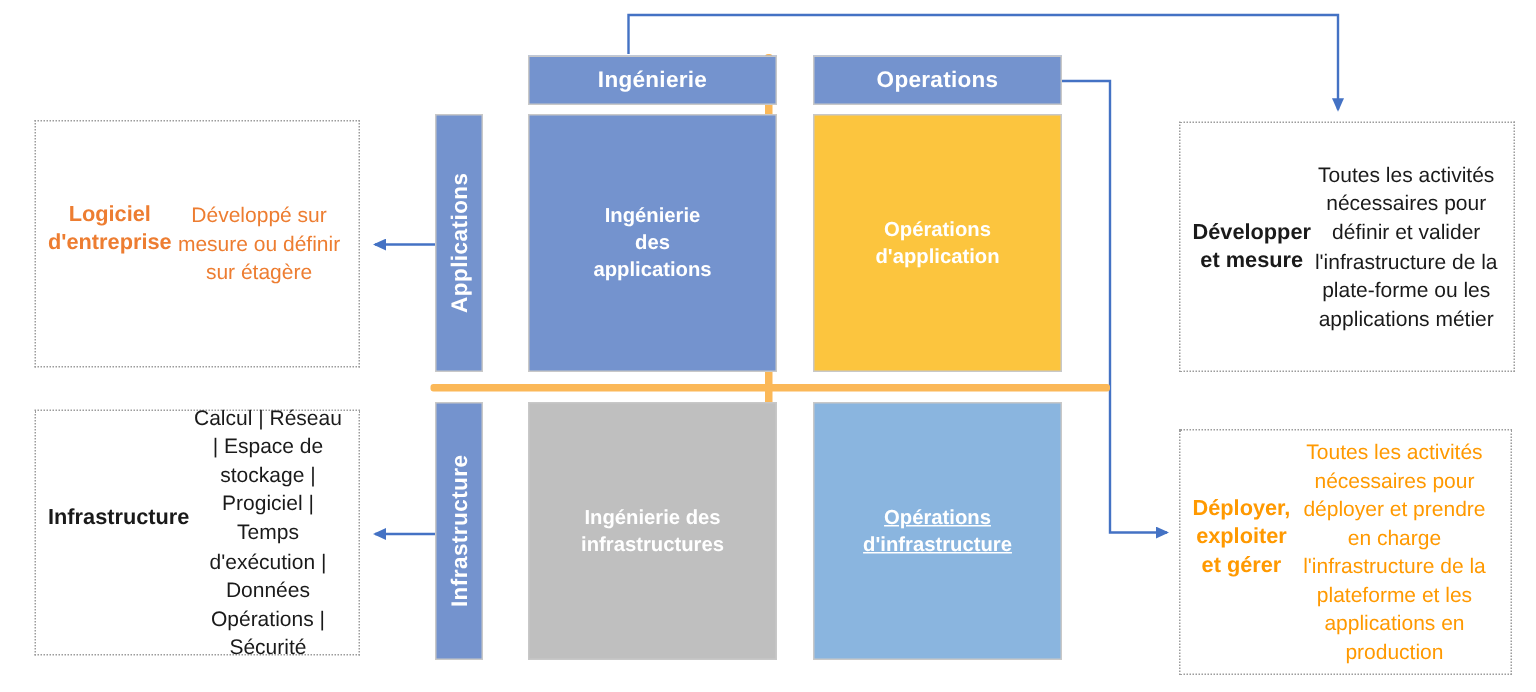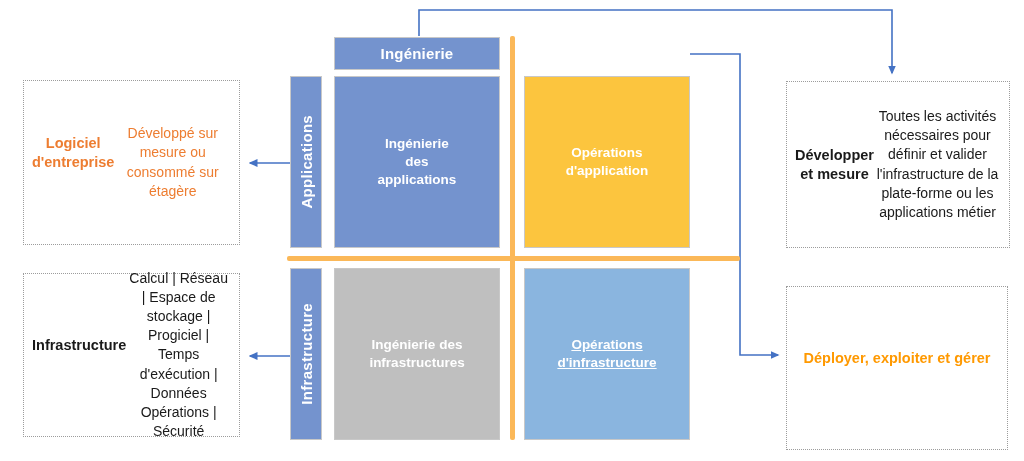--- a/index.html
+++ b/index.html
@@ -24,21 +24,21 @@
   }
   .arrows{position:absolute;left:0;top:0;width:1024px;height:461px;pointer-events:none;}
 
   
   .cell{
     position:absolute;
     box-sizing:border-box;
     border:1.5px solid var(--boxborder);
     display:flex;align-items:center;justify-content:center;
     text-align:center;
-    color:#ffffff;font-weight:bold;
+    color:#ffffff;font-weight:bold;margin-left:18px;
   }
   .hdr{font-size:15px;letter-spacing:.2px;}
   .quad{font-size:13.5px;line-height:1.35;padding:0 42px;}
   .fill-blue{background:var(--blue);}
   .fill-gold{background:var(--gold);}
   .fill-gray{background:var(--gray);}
   .fill-lightblue{background:var(--lightblue);text-decoration:underline;}
 
   
   .vlabel{
@@ -104,45 +104,47 @@
     <path d="M419,36 L419,10 L892,10 L892,73" fill="none" style="stroke:var(--arrowblue);stroke-width:1.6" marker-end="url(#ah)"></path>
     <path d="M690,54 L740,54 L740,355 L778,355" fill="none" style="stroke:var(--arrowblue);stroke-width:1.6" marker-end="url(#ah)"></path>
     <path d="M290,163 L250,163" fill="none" style="stroke:var(--arrowblue);stroke-width:1.6" marker-end="url(#ah)"></path>
     <path d="M290,356 L250,356" fill="none" style="stroke:var(--arrowblue);stroke-width:1.6" marker-end="url(#ah)"></path>
   </svg>
 
   <div class="divider v"></div>
   <div class="divider h"></div>
 
   <div class="cell hdr fill-blue" id="h-ing">Ingénierie</div>
+  <div class="cell hdr fill-blue" id="h-ops">Operations</div>
 
   <div class="vlabel" id="v-apps">
     <span>Applications</span>
   </div>
   <div class="vlabel" id="v-infra">
     <span>Infrastructure</span>
   </div>
 
   <div class="cell quad fill-blue" id="q-tl">Ingénierie des applications</div>
   <div class="cell quad fill-gold" id="q-tr">Opérations d'application</div>
   <div class="cell quad fill-gray" id="q-bl">Ingénierie des infrastructures</div>
   <div class="cell quad fill-lightblue" id="q-br">Opérations d'infrastructure</div>
 
   <div class="note" id="n-left-top">
     <div class="note-title gap c-orange">Logiciel d'entreprise</div>
-    <div class="note-body c-orange">Développé sur mesure ou consommé sur étagère</div>
+    <div class="note-body c-orange">Développé sur mesure ou définir sur étagère</div>
   </div>
 
   <div class="note" id="n-left-bottom">
     <div class="note-title gap c-black">Infrastructure</div>
     <div class="note-body c-black">Calcul | Réseau | Espace de stockage | Progiciel | Temps d'exécution | Données Opérations | Sécurité</div>
   </div>
 
   <div class="note" id="n-right-top">
     <div class="note-title c-black">Développer et mesure</div>
     <div class="note-body c-black">Toutes les activités nécessaires pour définir et valider l'infrastructure de la plate-forme ou les applications métier</div>
   </div>
 
   <div class="note" id="n-right-bottom">
     <div class="note-title gap c-amber">Déployer, exploiter et gérer</div>
+    <div class="note-body c-amber">Toutes les activités nécessaires pour déployer et prendre en charge l'infrastructure de la plateforme et les applications en production</div>
   </div>
 
 </div>
 
 </body></html>

